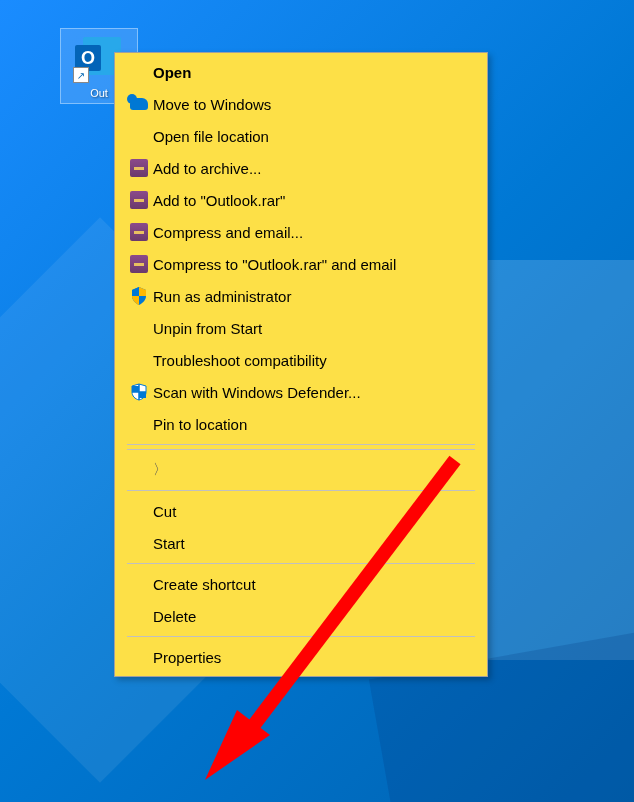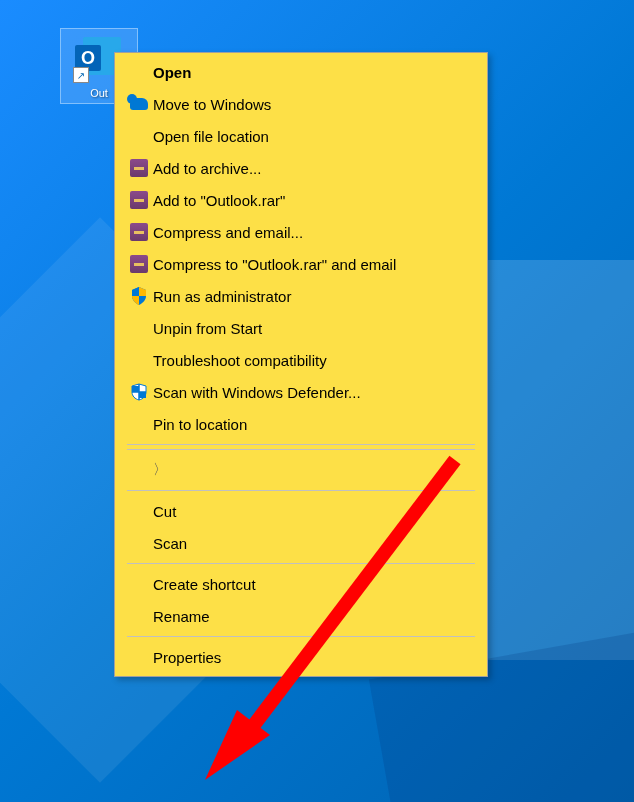--- a/index.html
+++ b/index.html
@@ -298,34 +298,34 @@
 
   <div class="separator"></div>
 
   <div class="menu-item">
     <span class="icon-slot"></span>
     <span class="text">Cut</span>
   </div>
 
   <div class="menu-item">
     <span class="icon-slot"></span>
-    <span class="text">Scan</span>
+    <span class="text">Start</span>
   </div>
 
   <div class="separator"></div>
 
   <div class="menu-item">
     <span class="icon-slot"></span>
     <span class="text">Create shortcut</span>
   </div>
 
 
   <div class="menu-item">
     <span class="icon-slot"></span>
-    <span class="text">Rename</span>
+    <span class="text">Delete</span>
   </div>
 
   <div class="separator"></div>
 
   <div class="menu-item">
     <span class="icon-slot"></span>
     <span class="text">Properties</span>
   </div>
 
 </div>

